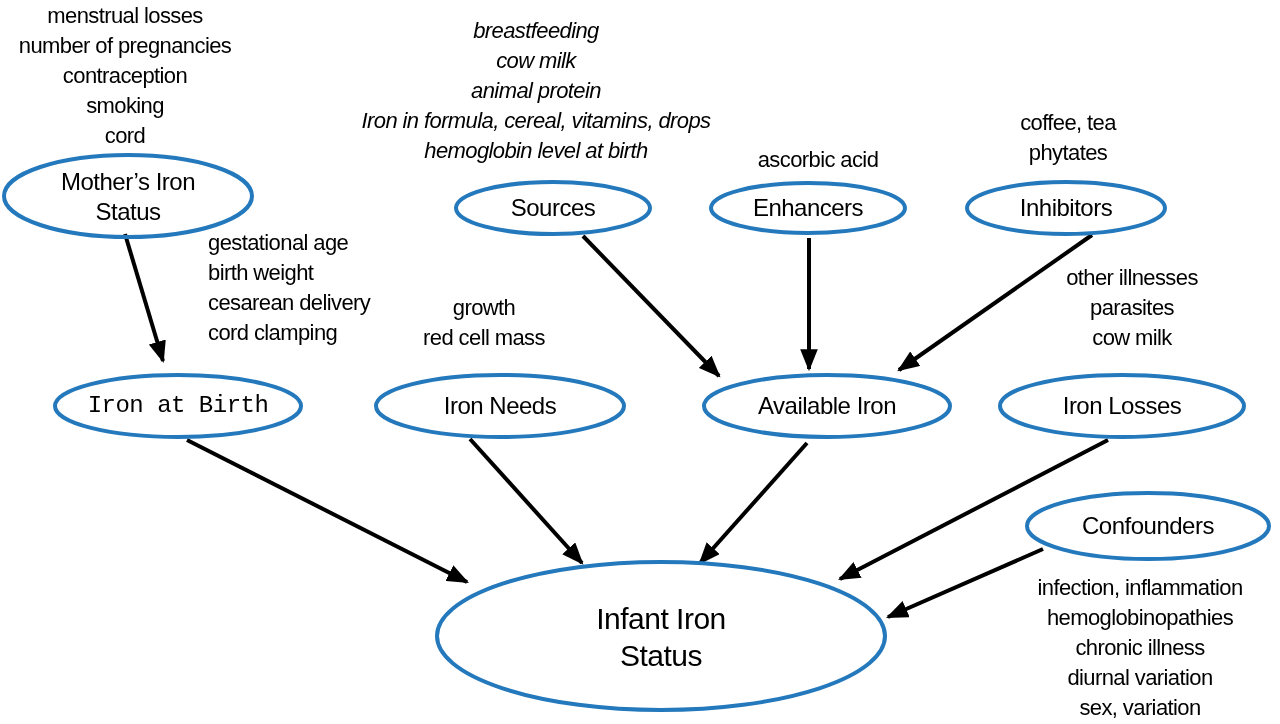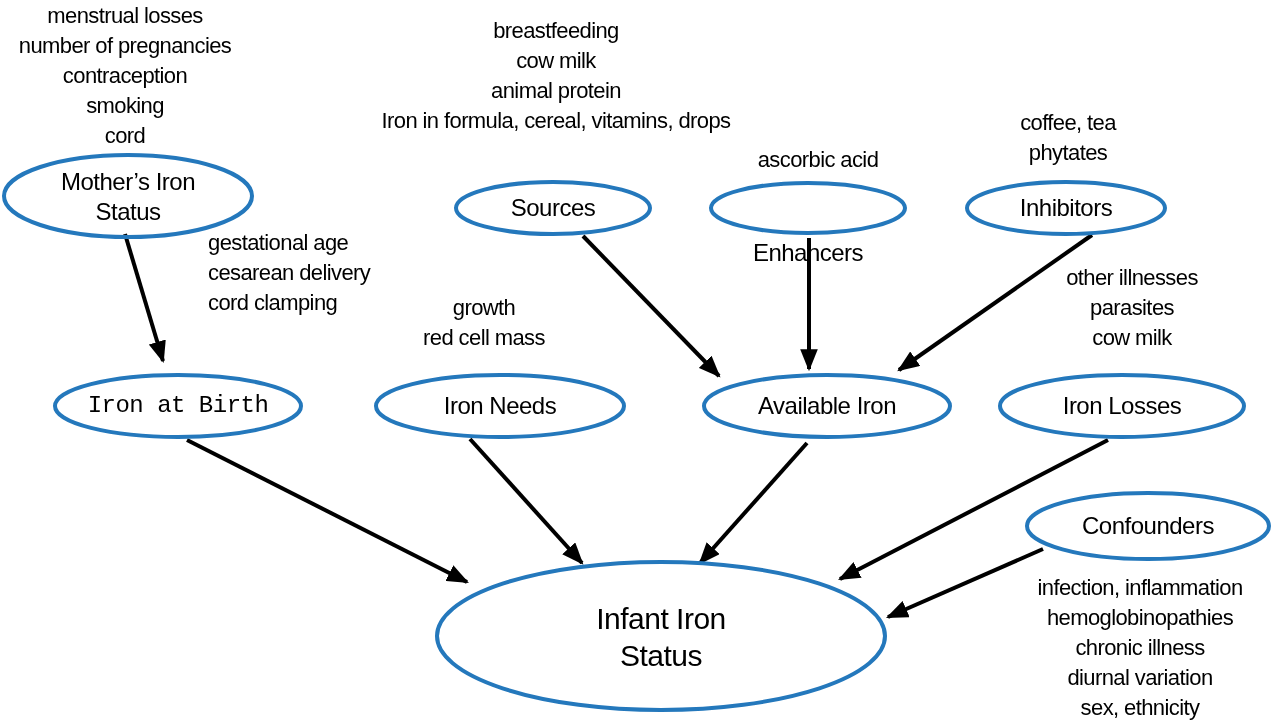--- a/index.html
+++ b/index.html
@@ -89,21 +89,21 @@
     <ellipse cx="661" cy="636" rx="224" ry="74" stroke="#2478bc"></ellipse>
   </svg>
 
   <div class="node-label" style="left:128px; top:197px;text-align:center;">
     <div>Mother’s Iron</div>
     <div>Status</div>
   </div>
   <div class="node-label" style="left:553px; top:208px;">
     <div>Sources</div>
   </div>
-  <div class="node-label" style="left:808px; top:208px;margin-top:45px;">
+  <div class="node-label" style="left:808px; top:208px;">
     <div>Enhancers</div>
   </div>
   <div class="node-label" style="left:1066px; top:208px;">
     <div>Inhibitors</div>
   </div>
   <div class="node-label" style="left:178px; top:406px;font-family:Liberation Mono, monospace;">
     <div>Iron at Birth</div>
   </div>
   <div class="node-label" style="left:500px; top:406px;text-align:center;">
     <div>Iron Needs</div>
@@ -123,54 +123,56 @@
   </div>
 
   <div class="ann centered" style="left:125px; top:1px;">
     <div>menstrual losses</div>
     <div>number of pregnancies</div>
     <div>contraception</div>
     <div>smoking</div>
     <div>cord</div>
   </div>
 
-  <div class="ann centered" style="left:556px; top:16px;">
+  <div class="ann centered" style="left:536px; top:16px;font-style:italic;">
     <div>breastfeeding</div>
     <div>cow milk</div>
     <div>animal protein</div>
     <div>Iron in formula, cereal, vitamins, drops</div>
+    <div>hemoglobin level at birth</div>
   </div>
 
   <div class="ann centered" style="left:818px; top:145px;">
     <div>ascorbic acid</div>
   </div>
 
   <div class="ann centered" style="left:1068px; top:108px;">
     <div>coffee, tea</div>
     <div>phytates</div>
   </div>
 
   <div class="ann left-aligned" style="left:208px; top:228px;">
     <div>gestational age</div>
+    <div>birth weight</div>
     <div>cesarean delivery</div>
     <div>cord clamping</div>
   </div>
 
   <div class="ann centered" style="left:484px; top:293px;">
     <div>growth</div>
     <div>red cell mass</div>
   </div>
 
   <div class="ann centered" style="left:1132px; top:263px;">
     <div>other illnesses</div>
     <div>parasites</div>
     <div>cow milk</div>
   </div>
 
   <div class="ann centered" style="left:1140px; top:573px;">
     <div>infection, inflammation</div>
     <div>hemoglobinopathies</div>
     <div>chronic illness</div>
     <div>diurnal variation</div>
-    <div>sex, ethnicity</div>
+    <div>sex, variation</div>
   </div>
 
 </div>
 
 </body></html>

